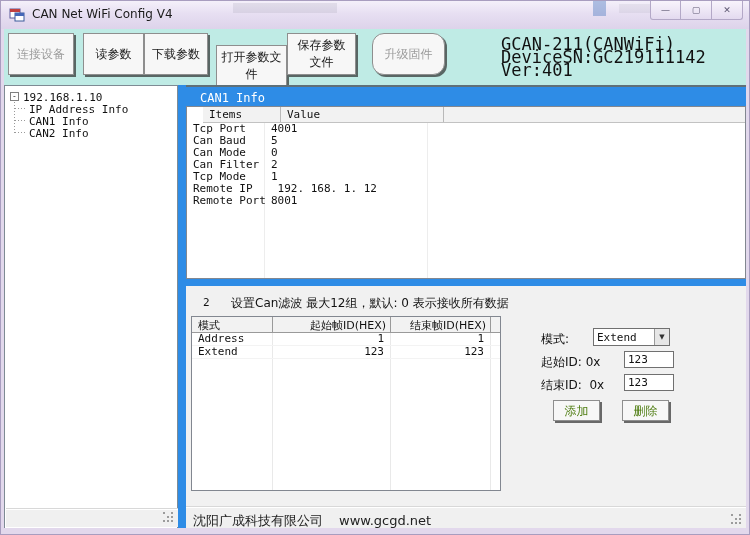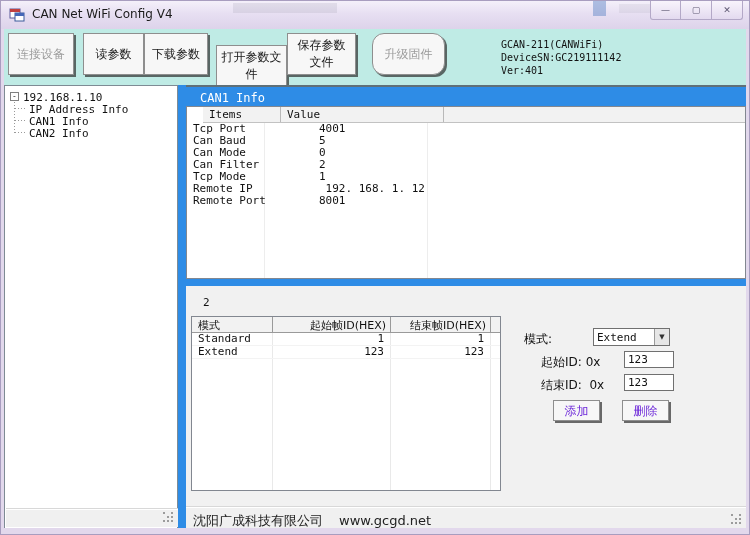--- a/index.html
+++ b/index.html
@@ -24,21 +24,21 @@
   .win-btn.close{border-bottom-right-radius:3px;}
   .win-btn.min{border-bottom-left-radius:3px;}
   .win-btn + .win-btn{border-left:none;}
   
   .toolbar{position:absolute;left:3px;top:28px;width:742px;height:56px;background:#BFEBE5;}
   .tb-btn{position:absolute;top:4px;height:42px;box-sizing:border-box;
     background:#F7F7F7;border:1px solid #8E8E8E;box-shadow:2px 2px 0 rgba(45,45,45,0.7);
     font-size:12px;color:#1a1a1a;font-family:"DejaVu Sans",sans-serif;padding:0 4px;}
   .tb-btn.disabled{color:#9B9B9B;}
   .device-info{position:absolute;left:497px;top:9px;
-    font-family:"DejaVu Sans Mono",monospace;font-size:10px;line-height:13px;color:#111;}
+    font-family:"DejaVu Sans Mono",monospace;font-size:17px;line-height:13px;color:#111;}
   
   .main{position:absolute;left:3px;top:84px;width:742px;height:444px;background:#2E8CE6;}
   
   .left-panel{position:absolute;left:0;top:0;width:174px;height:444px;box-sizing:border-box;
     background:#FFFFFF;border:1px solid #7E8B94;}
   .tree{position:absolute;left:0;top:3px;font-family:"DejaVu Sans Mono",monospace;
     font-size:11px;color:#111;}
   .tree-root{position:absolute;left:18px;top:2px;white-space:pre;cursor:default;}
   .expand-box{position:absolute;left:5px;top:3px;width:9px;height:9px;box-sizing:border-box;
     border:1px solid #808080;background:#fff;font-size:8px;line-height:7px;text-align:center;color:#333;}
@@ -68,21 +68,21 @@
     font-family:"DejaVu Sans Mono",monospace;font-size:11px;color:#111;margin-left:16px;}
   .it-header .c1{position:absolute;left:6px;top:1px;}
   .it-header .c2{position:absolute;left:84px;top:1px;}
   .hsep{position:absolute;top:0;width:1px;height:15px;background:#B9B9B9;}
   .s1{left:77px;}.s2{left:240px;}
   .colline{position:absolute;top:16px;bottom:0;width:1px;background:#EDEDED;}
   .it-rows{position:absolute;left:0;top:16px;right:0;font-family:"DejaVu Sans Mono",monospace;
     font-size:11px;color:#111;}
   .it-row{position:relative;height:12px;line-height:12px;white-space:pre;}
   .it-row .item{position:absolute;left:6px;}
-  .it-row .val{position:absolute;left:84px;margin-left:48px;}
+  .it-row .val{position:absolute;left:84px;}
   
   .lower-panel{position:absolute;left:0;top:201px;width:560px;height:222px;background:#F1F1F1;}
   .hint-num{position:absolute;left:17px;top:10px;font-family:"DejaVu Sans Mono",monospace;font-size:11px;color:#111;}
   .hint-text{position:absolute;left:45px;top:9px;font-size:12px;color:#111;}
   .filter-table{position:absolute;left:5px;top:30px;width:310px;height:175px;box-sizing:border-box;
     background:#FFFFFF;border:1px solid #828790;overflow:hidden;}
   .ft-header{position:relative;height:15px;background:#F2F2F2;border-bottom:1px solid #9A9A9A;
     font-size:11px;color:#111;}
   .ft-header .m{position:absolute;left:6px;top:1px;}
   .ft-header .a{position:absolute;left:82px;width:112px;top:1px;text-align:right;}
@@ -91,36 +91,36 @@
   .f1{left:80px;}.f2{left:198px;}.f3{left:298px;}
   .fcolline{position:absolute;top:16px;bottom:0;width:1px;background:#E9E9E9;}
   .ft-rows{position:absolute;left:0;top:16px;right:0;font-family:"DejaVu Sans Mono",monospace;
     font-size:11px;color:#111;}
   .ft-row{position:relative;height:12px;line-height:12px;border-bottom:1px solid #F3F3F3;}
   .ft-row .mode{position:absolute;left:6px;}
   .ft-row .start{position:absolute;left:82px;width:110px;text-align:right;}
   .ft-row .end{position:absolute;left:200px;width:92px;text-align:right;}
   
   .ctl-label{position:absolute;font-size:12px;color:#111;white-space:pre;}
-  .l-mode{left:338px;top:45px;}
+  .l-mode{left:355px;top:45px;}
   .l-start{left:355px;top:68px;}
   .l-end{left:355px;top:91px;}
   .combobox{position:absolute;left:407px;top:42px;width:77px;height:18px;box-sizing:border-box;
     background:#FFFFFF;border:1px solid #707070;}
   .combobox .cb-val{position:absolute;left:3px;top:2px;font-family:"DejaVu Sans Mono",monospace;font-size:11px;color:#111;}
   .cb-arrow{position:absolute;right:0;top:0;width:14px;height:16px;background:#E6E6E6;
     border-left:1px solid #9a9a9a;font-size:7px;color:#333;display:flex;align-items:center;justify-content:center;}
   .textbox{position:absolute;width:50px;height:17px;box-sizing:border-box;background:#fff;
     border:1px solid #707070;font-family:"DejaVu Sans Mono",monospace;font-size:11px;color:#111;
     padding:1px 3px 0 3px;line-height:14px;}
   .tb-start{left:438px;top:65px;}
   .tb-end{left:438px;top:88px;}
   .fp-btn{position:absolute;top:114px;width:47px;height:21px;box-sizing:border-box;
     background:#F7F7F7;border:1px solid #8E8E8E;box-shadow:2px 2px 0 rgba(45,45,45,0.7);
-    font-size:12px;color:#6d28d9;text-align:center;line-height:18px;}
+    font-size:12px;color:#4d7c0f;text-align:center;line-height:18px;}
   .b-add{left:367px;}
   .b-del{left:436px;}
   
   .right-status{position:absolute;left:0;top:423px;width:560px;height:21px;
     background:#F0F0F0;box-shadow:0 -1px 0 #FFFFFF,0 -2px 0 #D8D8D8;}
   .status-text{position:absolute;left:7px;top:4px;font-size:13px;color:#222;}
   .status-text .site{margin-left:16px;}
   
   .bottom-border{position:absolute;left:0;bottom:0;width:748px;height:6px;background:#E2D8EC;}
 </style>
@@ -207,36 +207,37 @@
           <div class="it-row"><span class="item">Can Mode</span><span class="val">0</span></div>
           <div class="it-row"><span class="item">Can Filter</span><span class="val">2</span></div>
           <div class="it-row"><span class="item">Tcp Mode</span><span class="val">1</span></div>
           <div class="it-row"><span class="item">Remote IP</span><span class="val"> 192. 168. 1. 12</span></div>
           <div class="it-row"><span class="item">Remote Port</span><span class="val">8001</span></div>
         </div>
       </div>
 
       <div class="lower-panel">
         <span class="hint-num">2</span>
+        <span class="hint-text">设置Can滤波 最大12组，默认: 0 表示接收所有数据</span>
 
         <div class="filter-table">
           <div class="ft-header">
             <span class="m">模式</span>
             <span class="a">起始帧ID(HEX)</span>
             <span class="b">结束帧ID(HEX)</span>
             <span class="fsep f1"></span>
             <span class="fsep f2"></span>
             <span class="fsep f3"></span>
           </div>
           <div class="fcolline" style="left:80px;"></div>
           <div class="fcolline" style="left:198px;"></div>
           <div class="fcolline" style="left:298px;"></div>
           <div class="ft-rows">
             <div class="ft-row">
-              <span class="mode">Standard</span>
+              <span class="mode">Address</span>
               <span class="start">1</span>
               <span class="end">1</span>
             </div>
             <div class="ft-row">
               <span class="mode">Extend</span>
               <span class="start">123</span>
               <span class="end">123</span>
             </div>
           </div>
         </div>

